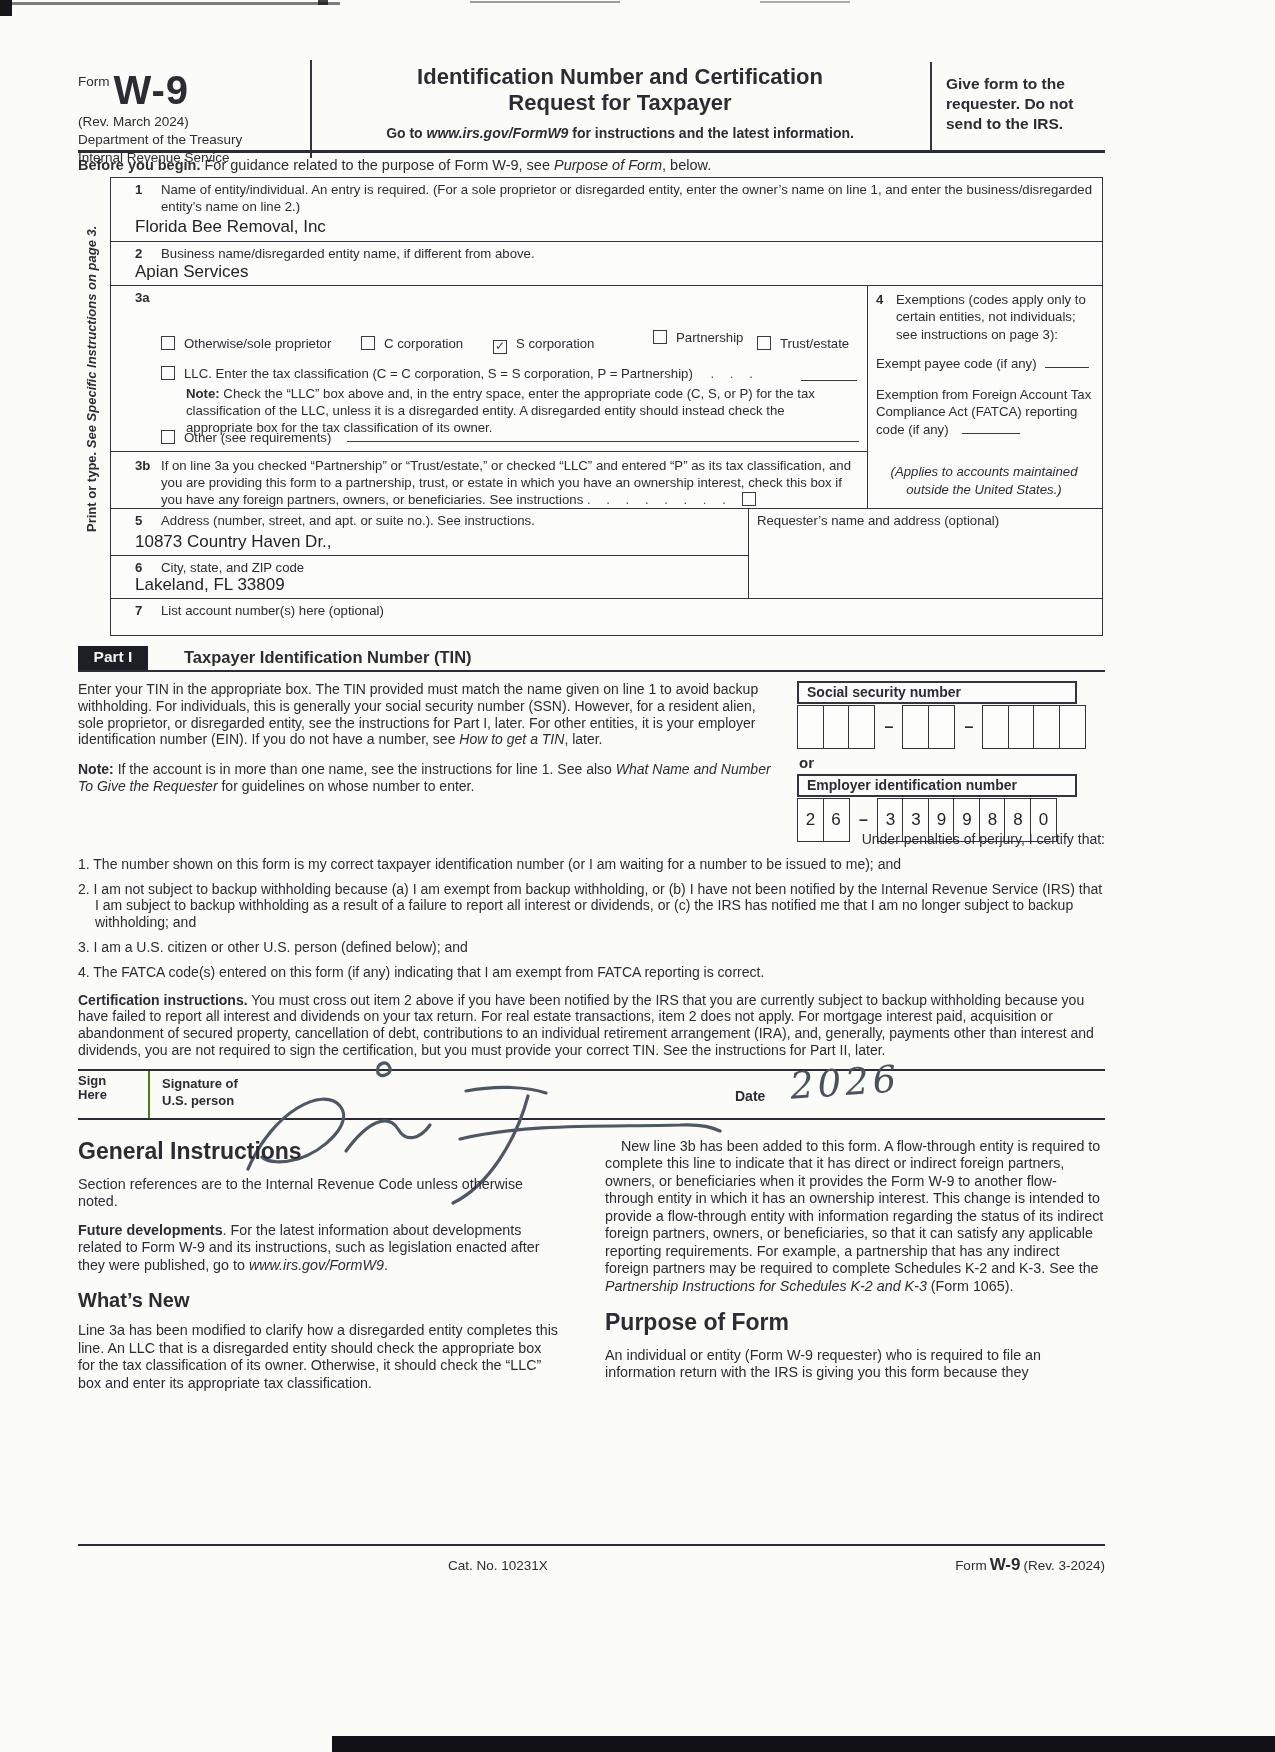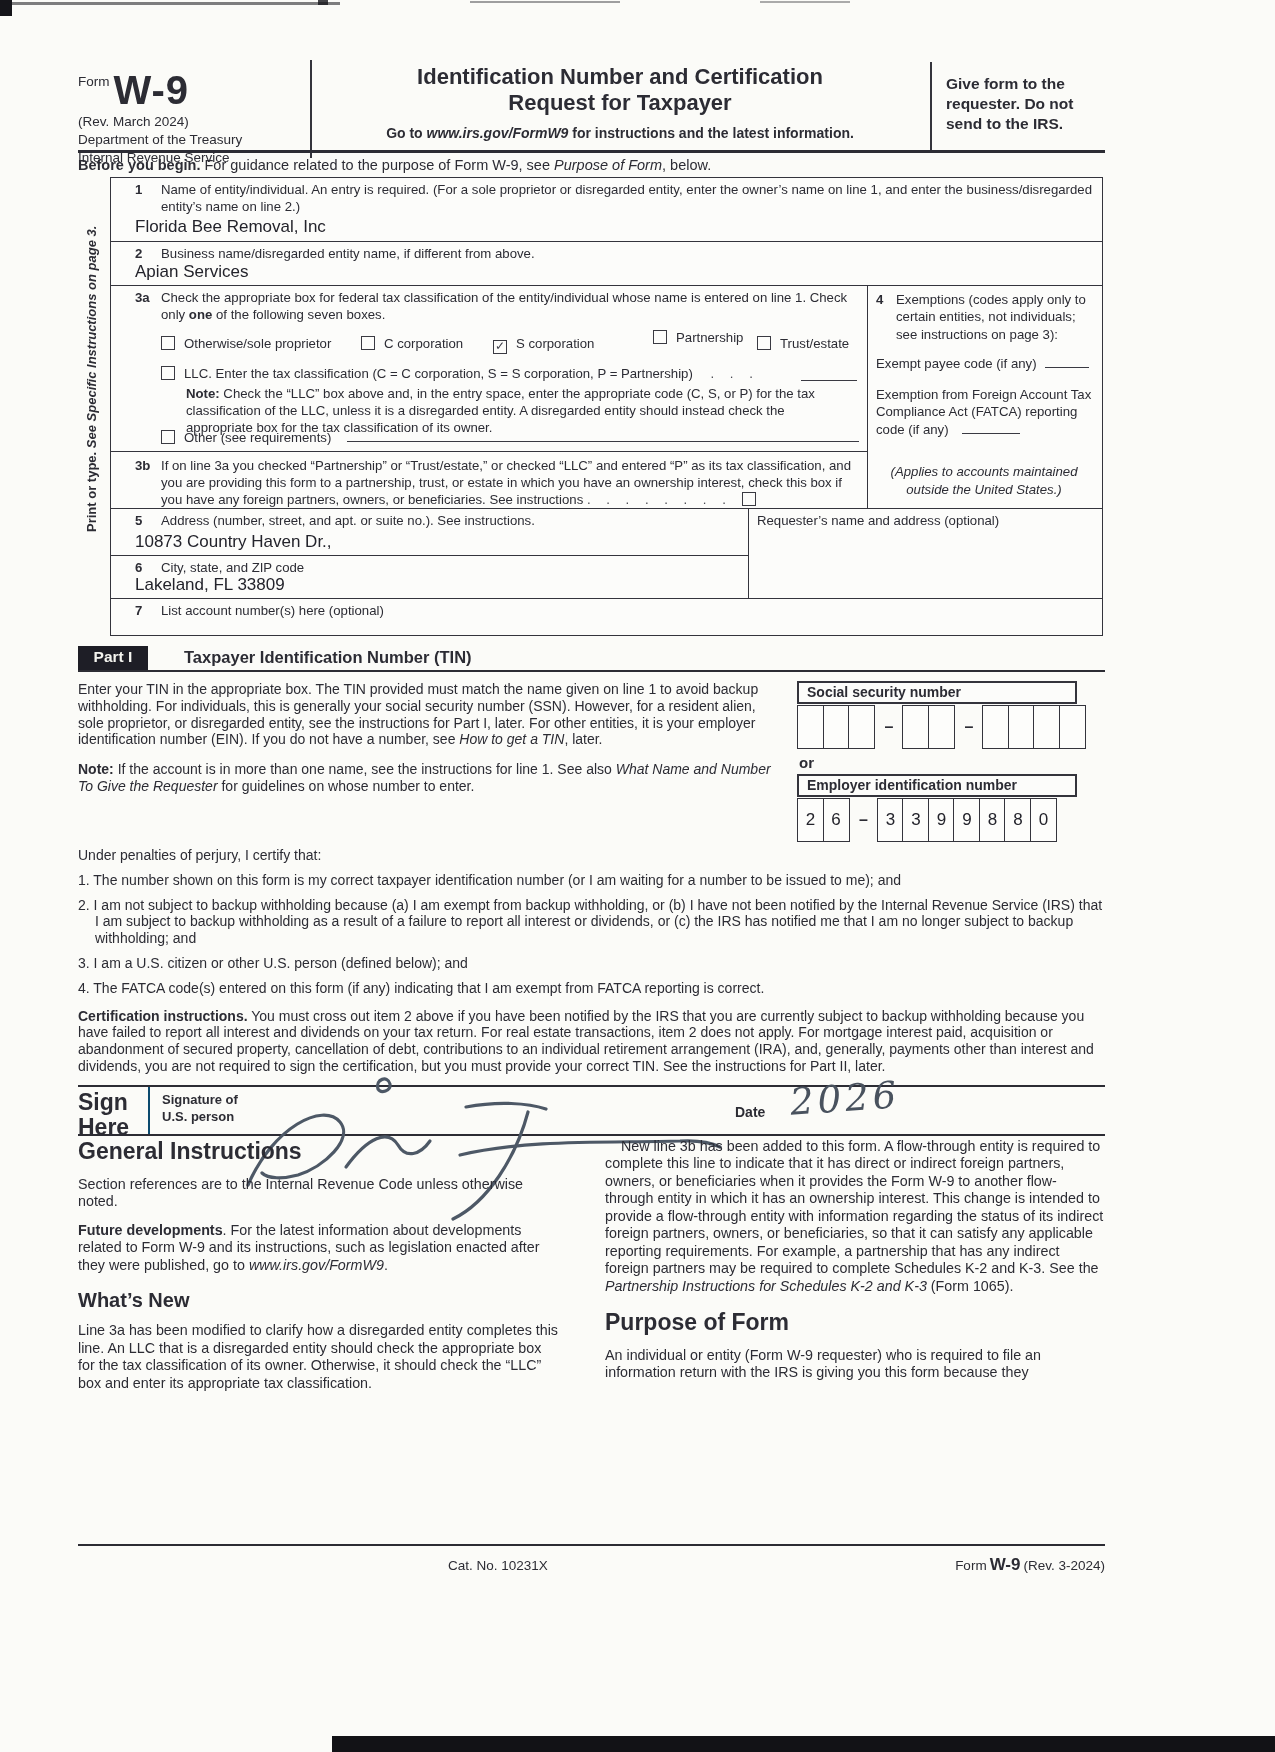--- a/index.html
+++ b/index.html
@@ -74,26 +74,26 @@
   .p1left{width:706px;}
   .p1note{margin-top:13px;}
   .p1right{position:absolute;right:0;top:9px;width:308px;}
   .boxlabel{border:2px solid #34343c;font-weight:bold;font-size:14px;padding:1px 8px 2px;box-sizing:border-box;width:280px;background:#fcfcfa;}
   .cells{display:flex;align-items:center;margin-top:1px;}
   .cell{width:27px;height:44px;flex:0 0 27px;border:1.5px solid #34343c;margin-right:-1.5px;background:#fdfdfb;box-sizing:border-box;display:flex;align-items:center;justify-content:center;font-size:17px;color:#23232b;}
   .tin-dash{margin:0 9px 0 11px;font-weight:bold;color:#2c2c34;}
   .or{font-weight:bold;font-size:15px;margin:5px 0 3px 2px;}
 
   .part2{left:78px;top:824px;width:1027px;}
-  .p2intro{margin-top:23px;}
+  .p2intro{margin-top:7px;text-align:right;}
   .p2item{margin-top:8px;padding-left:17px;text-indent:-17px;}
   .certp{margin-top:11px;}
 
   .signrow{margin-top:10px;border-top:2.5px solid #2c2c34;border-bottom:2px solid #2c2c34;height:47px;display:flex;position:relative;}
-  .signcol{width:70px;flex:0 0 70px;border-right:2px solid #0c4a6e;font-weight:bold;font-size:23px;line-height:1.08;padding-top:3px;}
+  .signcol{width:70px;flex:0 0 70px;border-right:2px solid #4d7c0f;font-weight:bold;font-size:13px;line-height:1.08;padding-top:3px;}
   .siglbl{padding:5px 0 0 12px;font-weight:bold;font-size:13px;line-height:1.3;width:130px;}
   .sigscrawl{position:absolute;left:150px;top:-20px;width:560px;height:160px;overflow:visible;}
   .datelbl{position:absolute;left:657px;top:17px;font-weight:bold;font-size:14px;}
   .dateval{position:absolute;left:712px;top:-10px;font-family:"DejaVu Serif", serif;font-style:italic;font-size:37px;color:#49525e;transform:rotate(-4deg);letter-spacing:4px;}
 
   
   .instructions{left:78px;top:1138px;width:1027px;}
   .gi-left{position:absolute;left:0;top:0;width:480px;}
   .gi-right{position:absolute;left:527px;top:0;width:500px;}
   .gi-h{font-size:23px;font-weight:bold;margin:0 0 11px;}
@@ -162,21 +162,20 @@
         <span class="ltext">Business name/disregarded entity name, if different from above.</span>
       </div>
       <div class="fillval">Apian Services</div>
     </div>
 
     <div class="row3">
       <div class="col3left">
         <div class="sec3a">
           <div class="lblrow">
             <span class="num">3a</span>
-            <span class="ltext"><span>Check the appropriate box for federal tax classification of the entity/individual whose name is entered on line 1. Check only </span><span class="b">one</span><span> of the following seven boxes.</span></span>
           </div>
 
           <div class="cbopt" style="left:50px;top:50px;">
             <span class="cb"></span><span>Otherwise/sole proprietor</span>
           </div>
           <div class="cbopt" style="left:250px;top:50px;">
             <span class="cb"></span><span>C corporation</span>
           </div>
           <div class="cbopt" style="left:382px;top:50px;">
             <span class="cb"><span>✓</span></span><span>S corporation</span>

